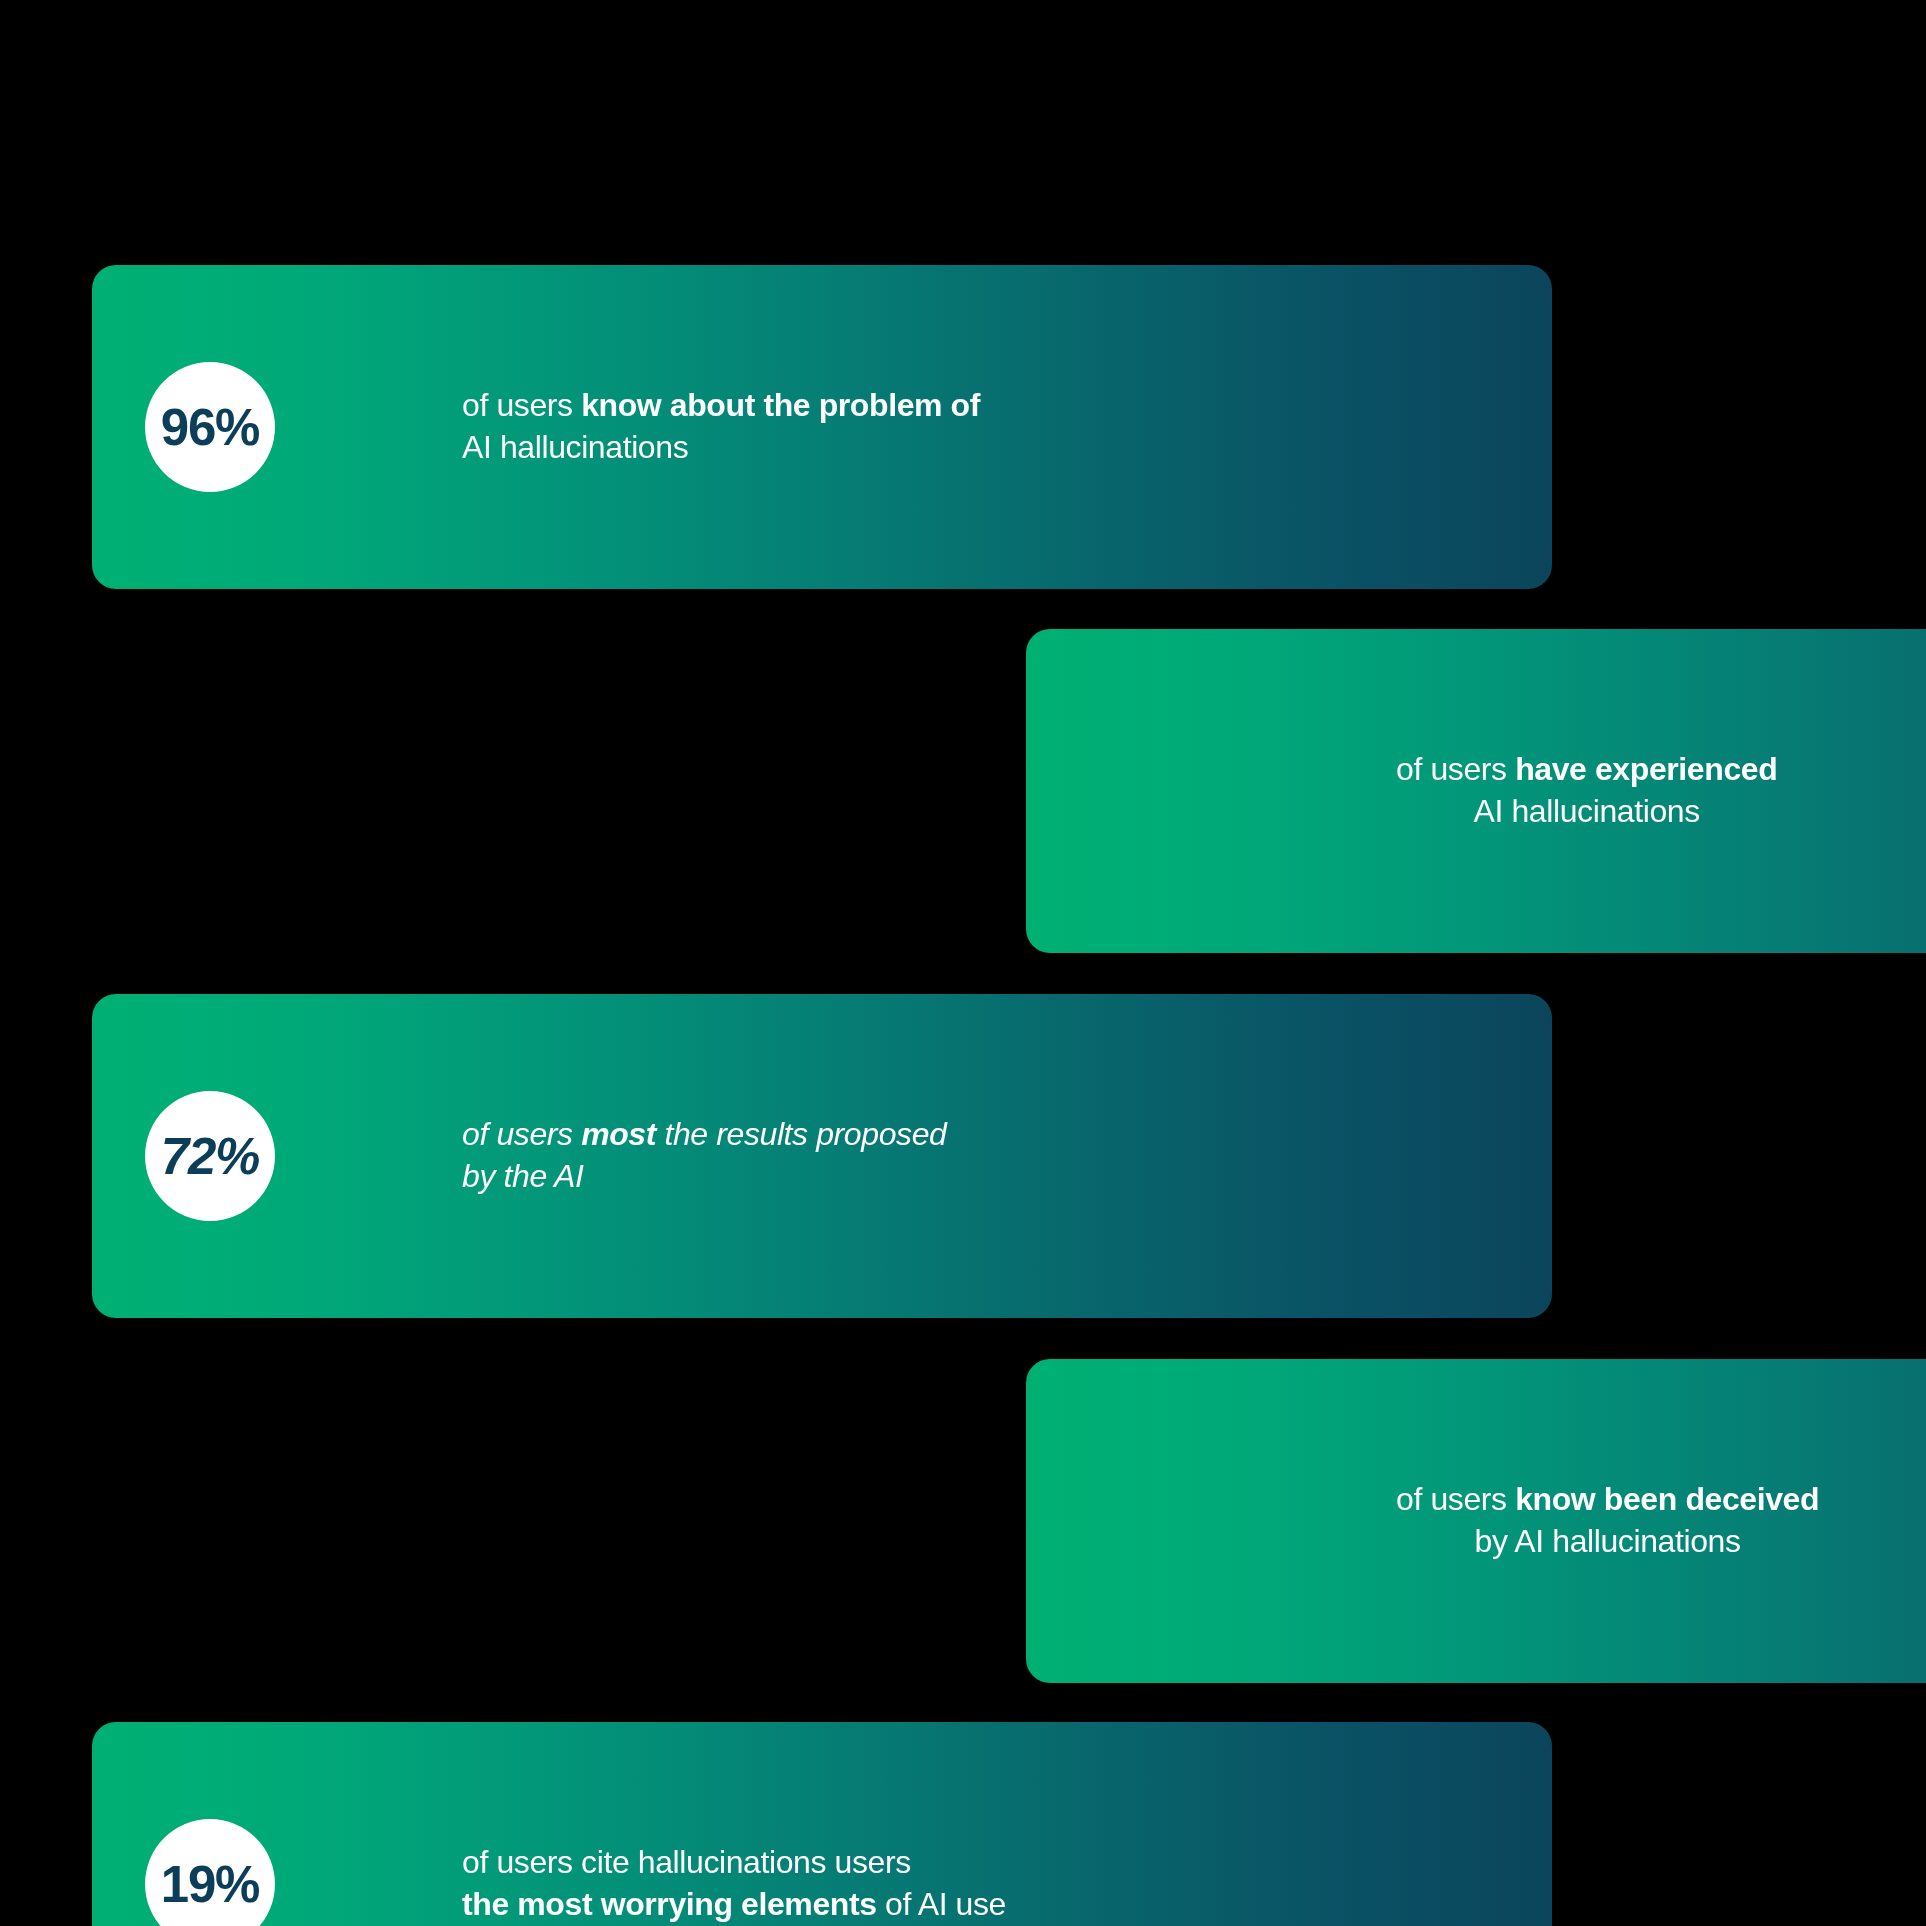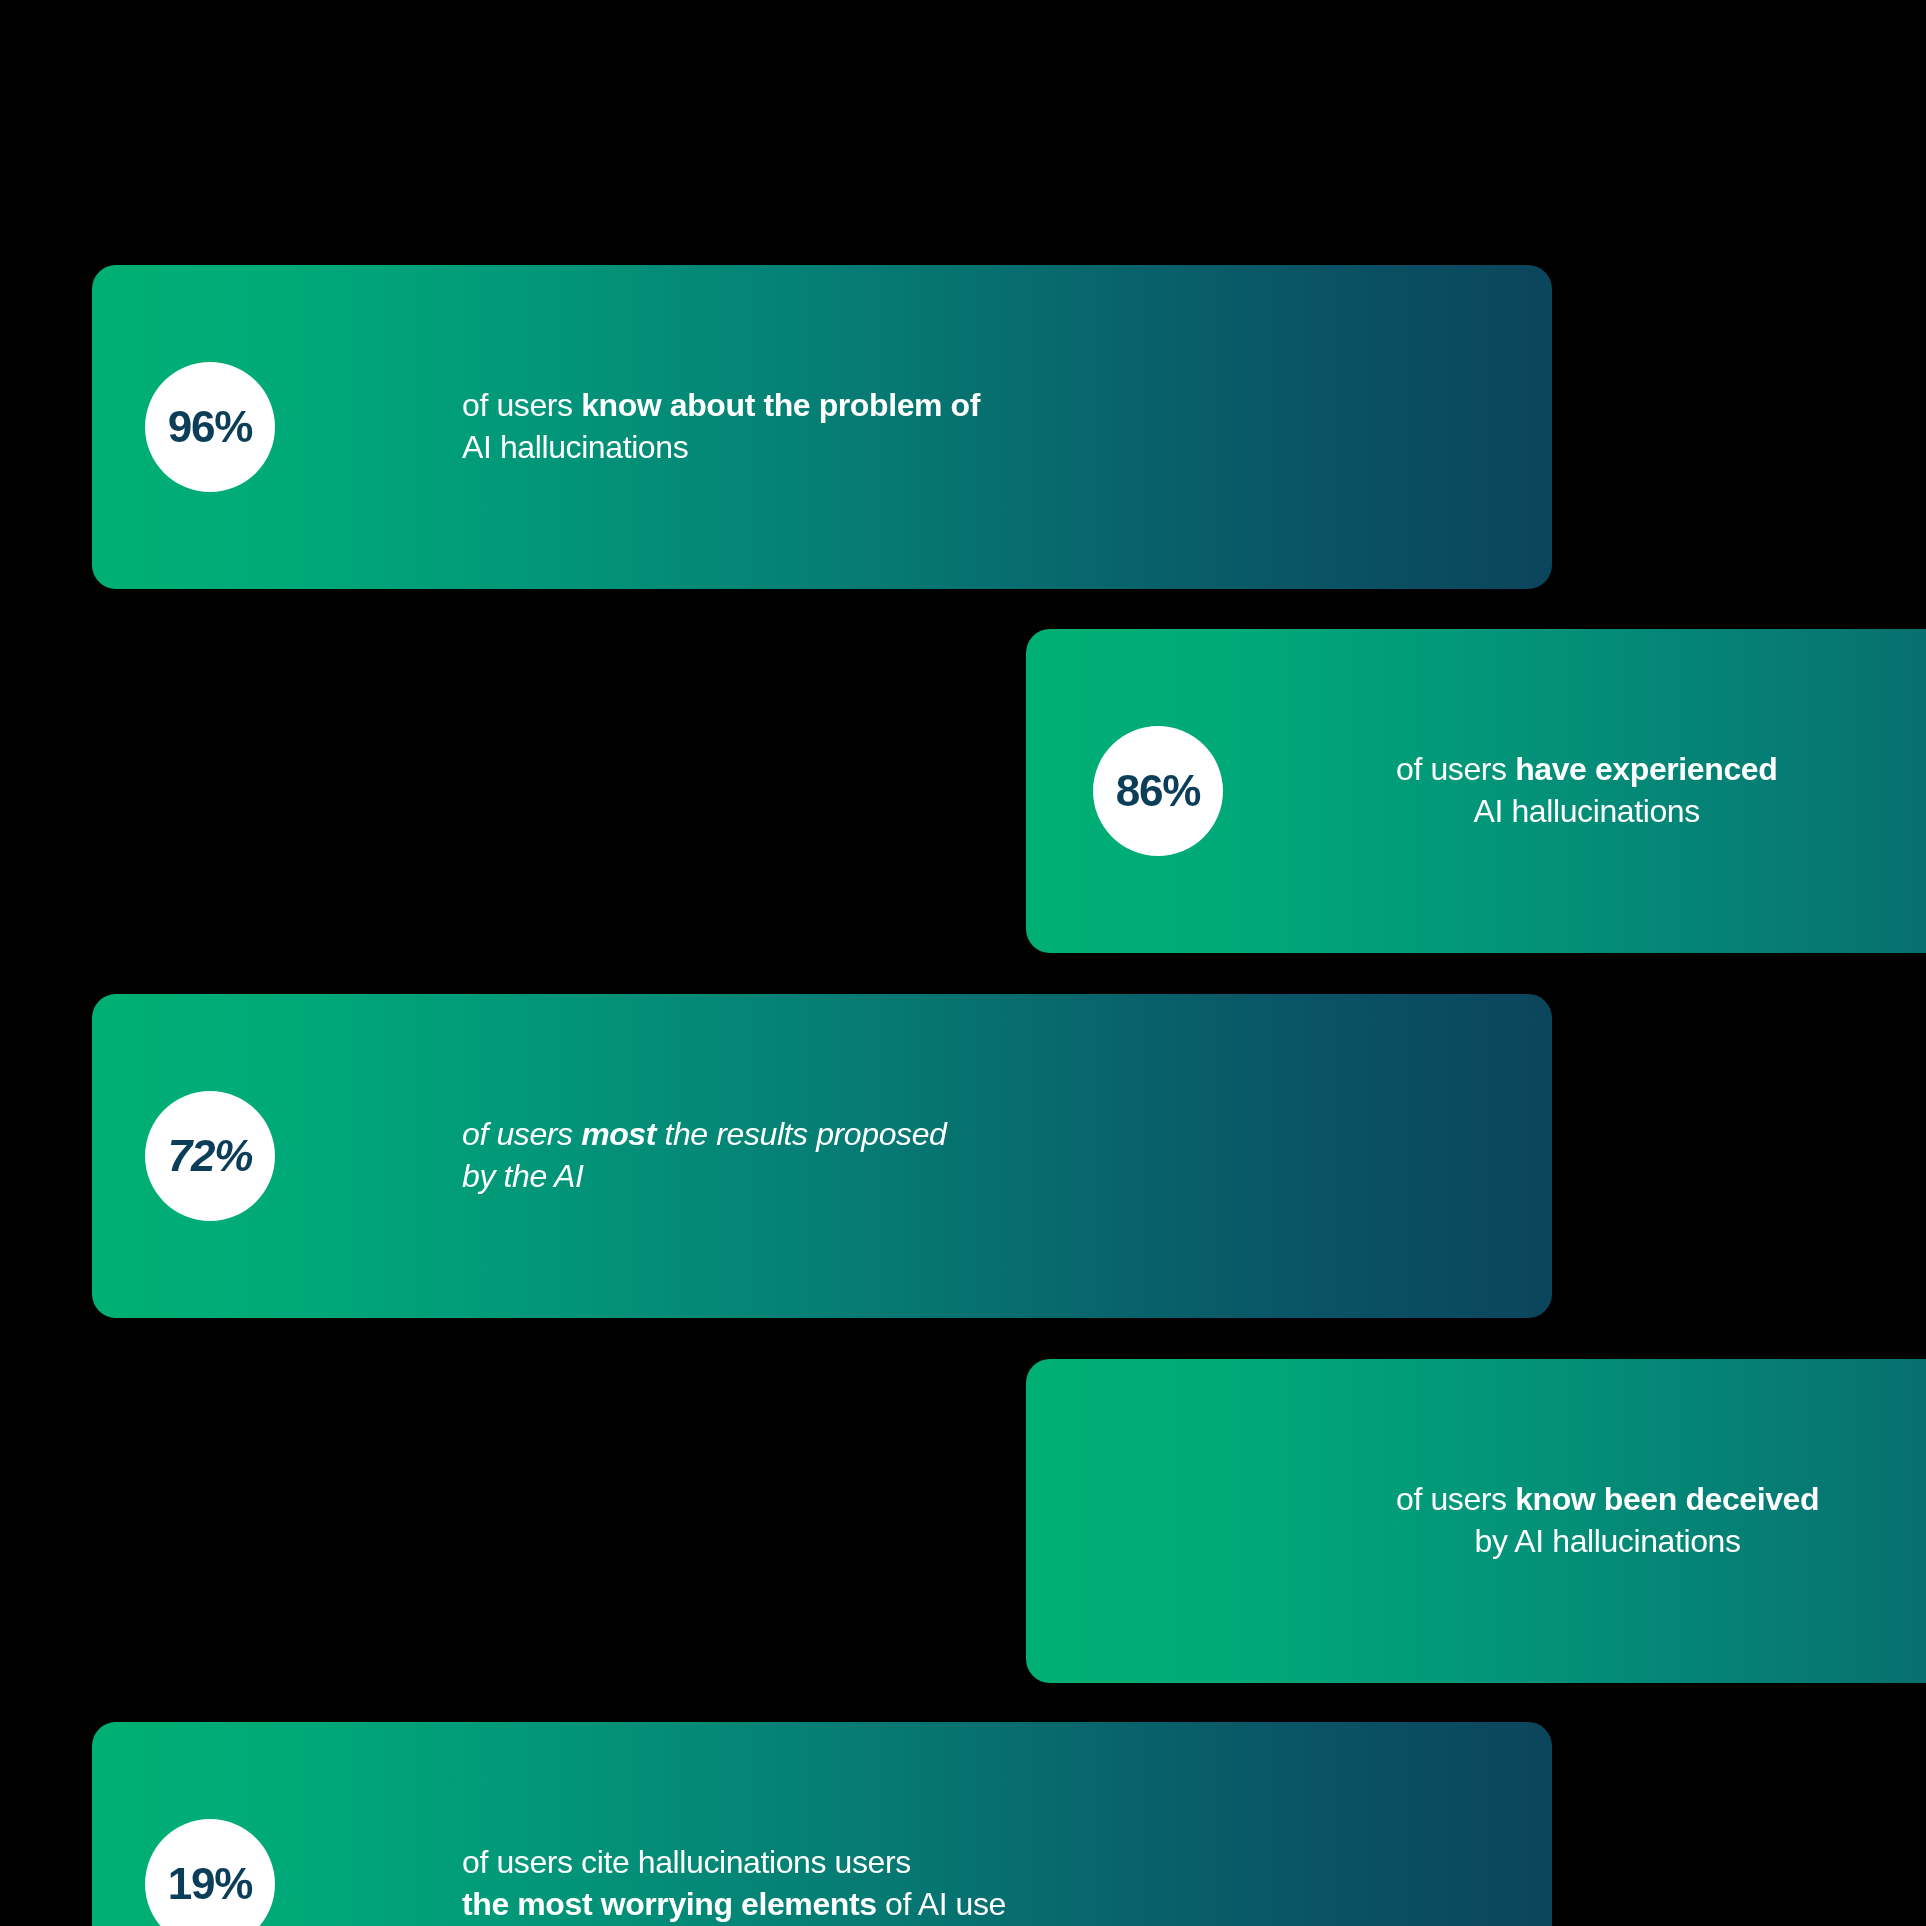--- a/index.html
+++ b/index.html
@@ -64,21 +64,21 @@
     display: flex;
     align-items: center;
     justify-content: center;
     top: 97px;
   }
   .card.align-left  .badge { left: 53px; }
   .card.align-right .badge { left: 67px; }
 
   .badge-value {
     color: #0C3E59;
-    font-size: 44px;
+    font-size: 51px;
     font-weight: 700;
     letter-spacing: -1.2px;
     line-height: 1;
     font-family: "Liberation Sans", "DejaVu Sans", sans-serif;
   }
 
   .card-text {
     position: absolute;
     color: #FFFFFF;
     font-size: 32px;
@@ -102,23 +102,20 @@
 <div id="stage">
 
   <div class="card card-bg align-left r1">
     <div class="badge">
       <span class="badge-value">96%</span>
     </div>
     <div class="card-text"><span><span>of users </span><b>know about the problem of</b><span></span></span><br><span><span>AI hallucinations</span><b></b><span></span></span></div>
   </div>
 
   <div class="card card-bg align-right r2">
-    <div class="badge">
-      <span class="badge-value">86%</span>
-    </div>
     <div class="card-text"><span><span>of users </span><b>have experienced</b><span></span></span><br><span><span>AI hallucinations</span><b></b><span></span></span></div>
   </div>
 
   <div class="card card-bg align-left r3">
     <div class="badge">
       <span class="badge-value">72%</span>
     </div>
     <div class="card-text"><span><span>of users </span><b>most</b><span> the results proposed</span></span><br><span><span>by the AI</span><b></b><span></span></span></div>
   </div>
 

